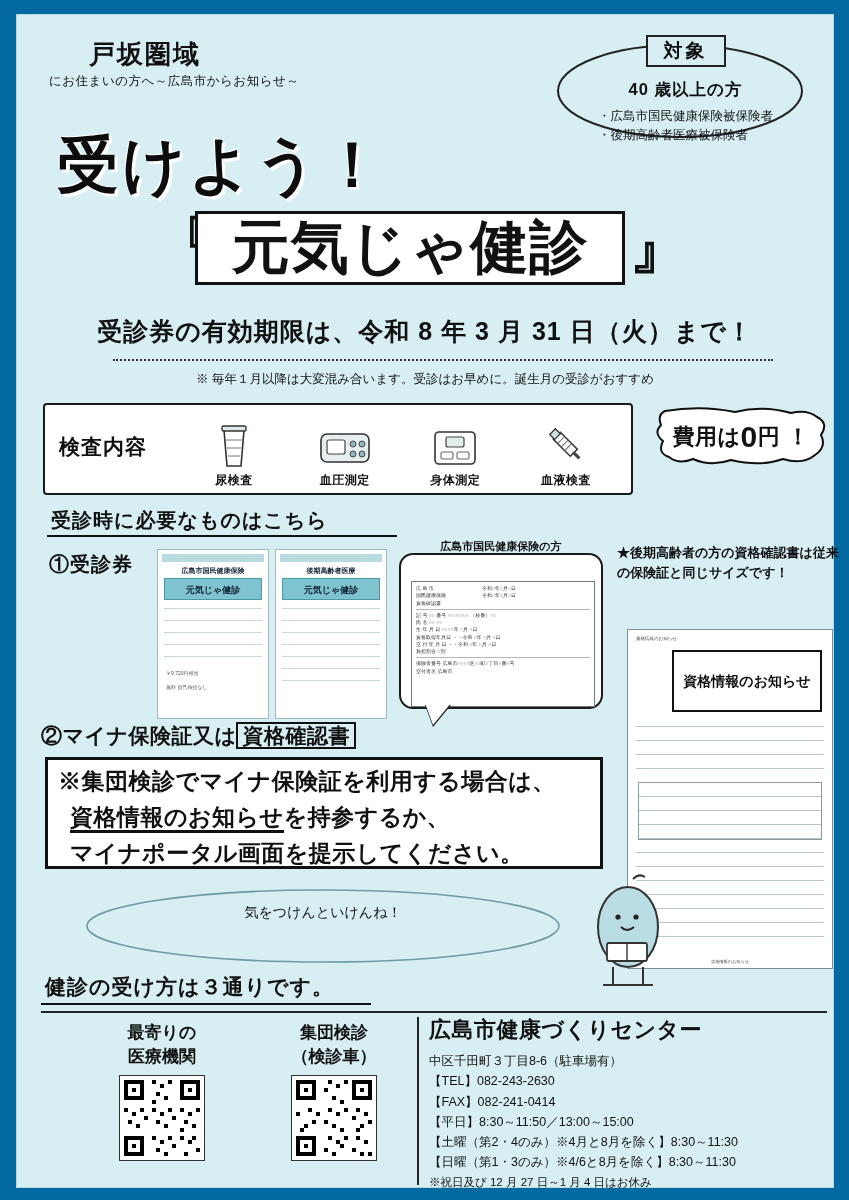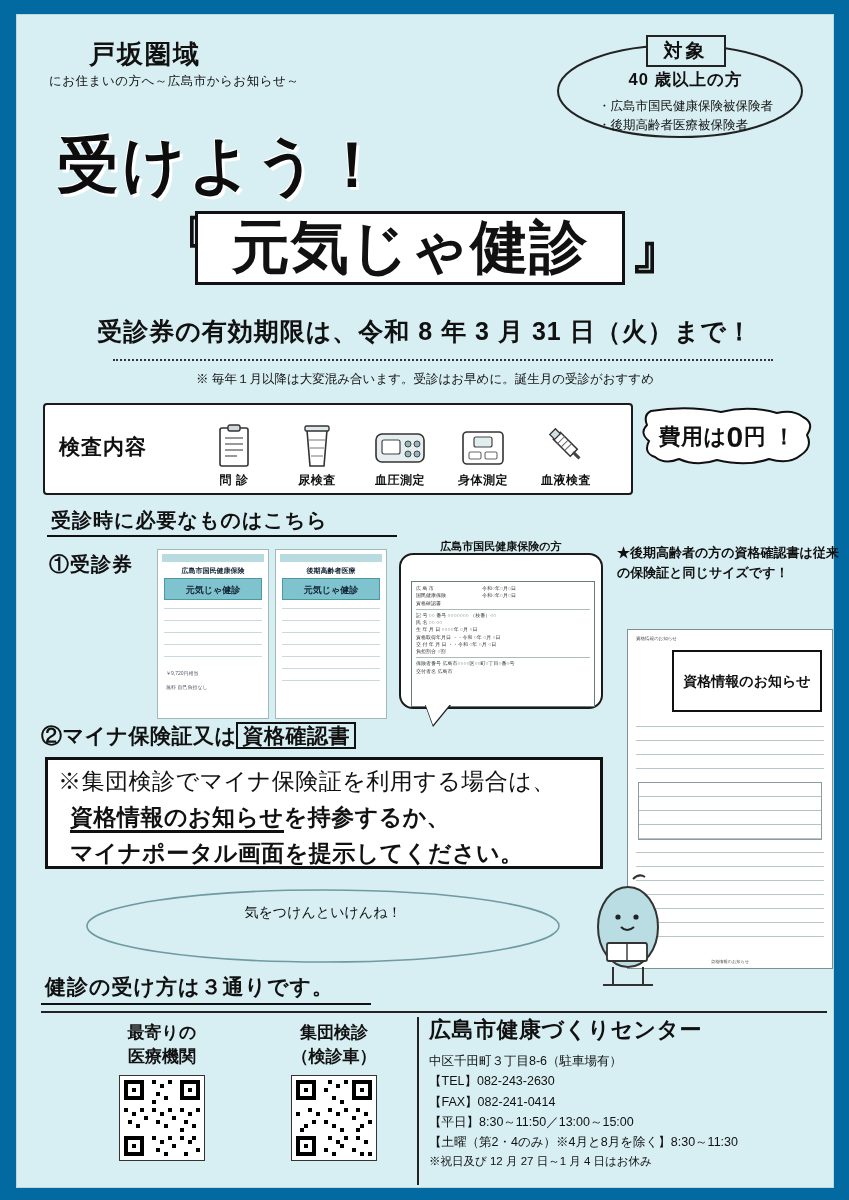--- a/index.html
+++ b/index.html
@@ -37,20 +37,21 @@
     text-align: center;
   }
   .target-title {
     display: inline-block;
     font-size: 19px; font-weight: bold;
     border: 2px solid #222; padding: 1px 16px;
     background: #d7eef2;
     letter-spacing: 3px;
   }
   .target-lines {
+    margin-top: 10px;
     font-size: 12.5px; line-height: 1.55; text-align: left;
   }
   .target-lines .big {
     font-size: 16.5px; font-weight: bold; text-align: center;
     display: block; margin-bottom: 4px; letter-spacing: 1px;
   }
   .target-oval {
     position: absolute; right: 28px; top: 14px;
     width: 250px; height: 112px;
     border: 0;
@@ -116,21 +117,21 @@
   .exam-items {
     position: absolute; left: 178px; top: 396px;
     width: 410px; height: 78px;
     display: flex; justify-content: space-between; align-items: flex-end;
   }
   .exam-item { width: 78px; text-align: center; }
   .exam-item .ico { height: 50px; display: flex; align-items: flex-end; justify-content: center; }
   .exam-item .cap { font-size: 12px; font-weight: bold; margin-top: 4px; letter-spacing: 0.5px;}
 
   .free-bubble {
-    position: absolute; left: 620px; top: 392px;
+    position: absolute; left: 634px; top: 392px;
     width: 180px; height: 60px;
   }
   .free-bubble svg { position: absolute; left:0; top:0; width: 100%; height: 100%; }
   .free-bubble .txt {
     position: absolute; left: 0; top: 0; width: 180px; height: 60px;
     display: flex; align-items: center; justify-content: center;
     font-size: 22px; font-weight: bold; letter-spacing: 0.5px;
   }
   .free-bubble .txt .zero { font-size: 30px; }
 
@@ -241,21 +242,21 @@
   }
 
   
   .bignote {
     position: absolute; left: 28px; top: 742px;
     width: 558px; height: 112px;
     border: 3px solid #111; background: #ffffff;
   }
   .bignote .l1 {
     position: absolute; left: 10px; top: 6px;
-    font-size: 23px; font-weight: normal; letter-spacing: 0.5px;
+    font-size: 23px; font-weight: bold; letter-spacing: 0.5px;
   }
   .bignote .l2 {
     position: absolute; left: 22px; top: 42px;
     font-size: 23px; font-weight: bold; letter-spacing: 0.5px;
   }
   .bignote .l2 .uline { border-bottom: 3px solid #111; }
   .bignote .l3 {
     position: absolute; left: 22px; top: 78px;
     font-size: 23px; font-weight: bold; letter-spacing: 0.5px;
   }
@@ -344,33 +345,20 @@
     <div class="bracket-r">』</div>
 
     <div class="validity">受診券の有効期限は、令和 8 年 3 月 31 日（火）まで！</div>
     <div class="dotline"></div>
     <div class="note-small">※ 毎年１月以降は大変混み合います。受診はお早めに。誕生月の受診がおすすめ</div>
 
     <div class="exam-box"></div>
     <div class="exam-label">検査内容</div>
     <div class="exam-items">
 
-      <div class="exam-item">
-        <div class="ico">
-          <svg width="34" height="44" viewBox="0 0 34 44">
-            <rect x="3" y="4" width="28" height="38" rx="2" fill="#fff" stroke="#333" stroke-width="1.6"></rect>
-            <rect x="11" y="1" width="12" height="6" rx="2" fill="#cfd8dc" stroke="#333" stroke-width="1.4"></rect>
-            <line x1="8" y1="14" x2="26" y2="14" stroke="#555" stroke-width="1.2"></line>
-            <line x1="8" y1="20" x2="26" y2="20" stroke="#555" stroke-width="1.2"></line>
-            <line x1="8" y1="26" x2="26" y2="26" stroke="#555" stroke-width="1.2"></line>
-            <line x1="8" y1="32" x2="20" y2="32" stroke="#555" stroke-width="1.2"></line>
-          </svg>
-        </div>
-        <div class="cap">問 診</div>
-      </div>
 
       <div class="exam-item">
         <div class="ico">
           <svg width="30" height="44" viewBox="0 0 30 44">
             <path d="M5 6 L25 6 L22 42 L8 42 Z" fill="#fff" stroke="#333" stroke-width="1.6"></path>
             <rect x="3" y="2" width="24" height="5" rx="1.5" fill="#dfe8ea" stroke="#333" stroke-width="1.4"></rect>
             <line x1="7" y1="16" x2="23" y2="16" stroke="#777" stroke-width="1"></line>
             <line x1="8" y1="24" x2="22" y2="24" stroke="#777" stroke-width="1"></line>
             <line x1="9" y1="32" x2="21" y2="32" stroke="#777" stroke-width="1"></line>
           </svg>
@@ -678,18 +666,19 @@
     <div class="vrule"></div>
 
     <div class="center-box">
       <div class="center-title">広島市健康づくりセンター</div>
       <div class="center-lines">
         <div>中区千田町３丁目8-6（駐車場有）</div>
         <div>【TEL】082-243-2630</div>
         <div>【FAX】082-241-0414</div>
         <div>【平日】8:30～11:50／13:00～15:00</div>
         <div>【土曜（第2・4のみ）※4月と8月を除く】8:30～11:30</div>
+        <div>【日曜（第1・3のみ）※4/6と8月を除く】8:30～11:30</div>
         <div class="tiny">※祝日及び 12 月 27 日～1 月 4 日はお休み</div>
       </div>
     </div>
 
   </div>
 </div>
 
 </body></html>

